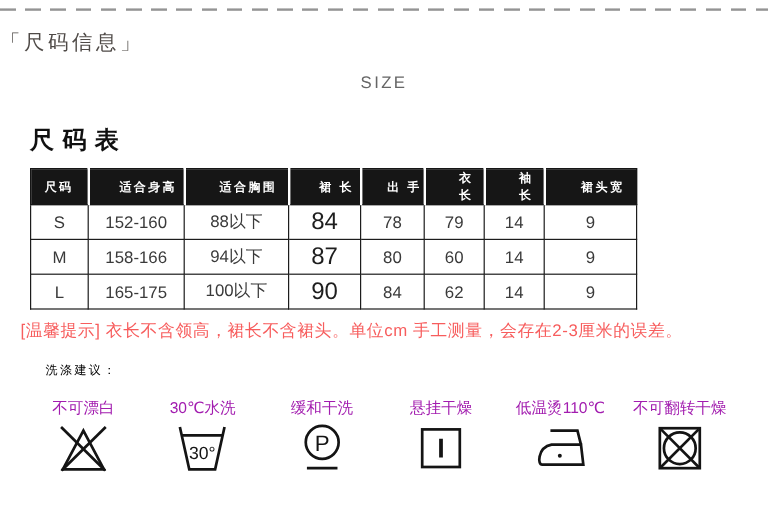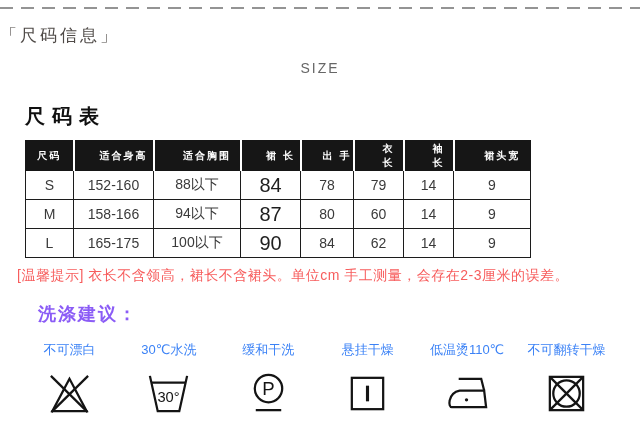--- a/index.html
+++ b/index.html
@@ -40,28 +40,28 @@
     font-size:14px;color:#3a3a3a;padding:0;
   }
   table.size-table td.big{font-size:20px;color:#1e1e1e;}
   .notice-text{
     margin:9px 0 0 17px;color:#f75d5d;font-size:14px;letter-spacing:0.5px;
     white-space:nowrap;
   }
   .care-heading{
     margin:17px 0 0 38px;
     font-family:"Liberation Serif","DejaVu Serif",serif;
-    font-size:18px;letter-spacing:2px;color:#8b5cf6;font-weight:bold;
+    font-size:10px;letter-spacing:2px;color:#000000;font-weight:normal;
   }
   .care-row{
     display:flex;justify-content:space-between;
     padding:0 24px 0 20px;margin-top:15px;
   }
   .care-item{display:flex;flex-direction:column;align-items:center;width:99px;}
-  .care-label{font-size:13px;color:#3b82f6;white-space:nowrap;margin-bottom:11px;}
+  .care-label{font-size:13px;color:#a21caf;white-space:nowrap;margin-bottom:1px;}
   .care-icon{height:48px;display:flex;align-items:flex-start;justify-content:center;}
   .care-icon svg{width:47px;height:47px;display:block;}
   .st{fill:none;stroke:#141414;stroke-width:2.3;stroke-linecap:butt;}
   .thick{stroke-width:3.2;}
   .sicon-text{fill:#141414;font-family:"Liberation Sans","DejaVu Sans",sans-serif;}
 </style>
 </head>
 <body>
 
 <div class="top-dashed-line"></div>

